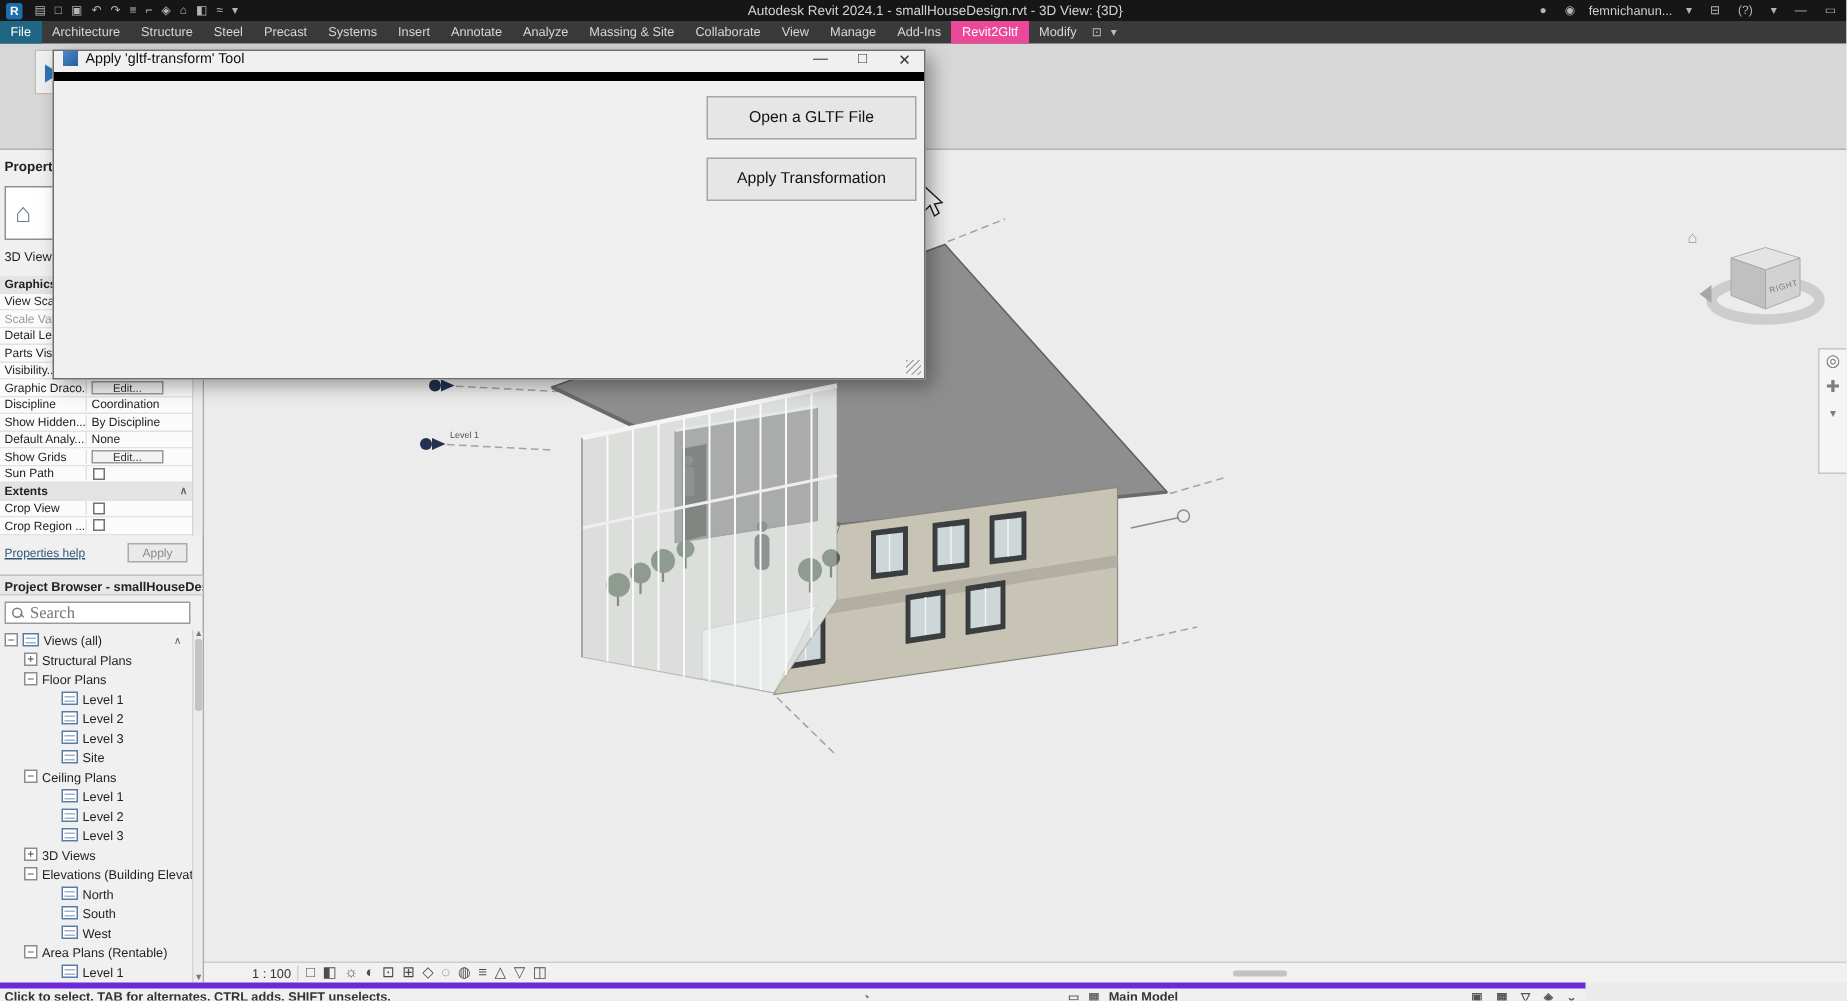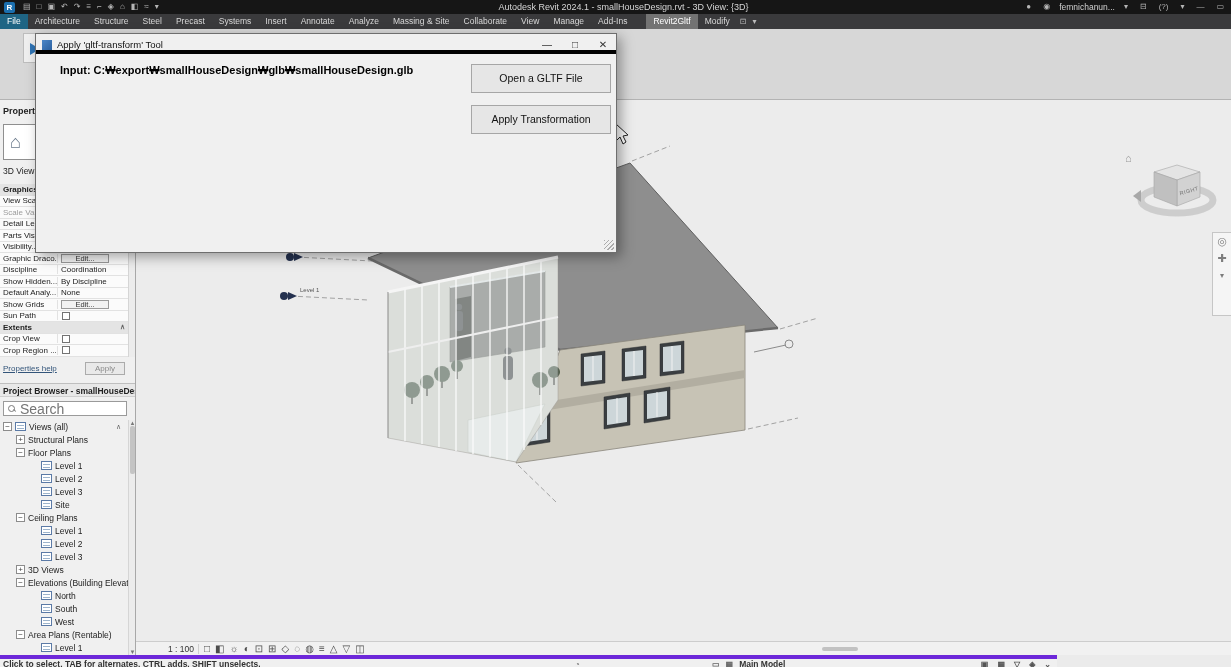--- a/index.html
+++ b/index.html
@@ -11,21 +11,21 @@
   .tb-logo { width:11px; height:11px; background:#1b6fae; color:#fff; font-size:8px; font-weight:bold; text-align:center; line-height:11px; border-radius:2px; margin-right:5px; }
   .tb-ico { font-size:8px; color:#b5b5b5; margin:0 3px; line-height:14px; }
   .tb-title { position:absolute; left:16px; right:0; text-align:center; font-size:9px; color:#d6d6d6; pointer-events:none; }
   .tb-right { margin-left:auto; display:flex; align-items:center; gap:6px; z-index:2; }
   .tb-user { font-size:8.5px; color:#d0d0d0; }
 
   
   .tabsbar { position:absolute; left:0; top:14px; width:1231px; height:15px; background:#3a3a3c; display:flex; align-items:stretch; z-index:59; }
   .rtab { padding:0 7px; font-size:8.5px; color:#d8d8d8; line-height:15px; white-space:nowrap; }
   .rtab.file { background:#1f6584; color:#fff; }
-  .rtab.active { background:#737373; color:#fff;margin-left:12px; }
+  .rtab.active { background:#ec4899; color:#fff; }
   .rtab-end { color:#bbb; font-size:8px; line-height:15px; padding:0 3px; }
 
   
   .ribbon { position:absolute; left:0; top:29px; width:1231px; height:71px; background:#d7d7d7; border-bottom:1px solid #b3b3b3; z-index:10; }
   .export-block { position:absolute; left:6px; top:4px; width:60px; text-align:center; }
   .export-icon { width:26px; height:30px; margin:0 auto; background:#efefef; border:1px solid #bdbdbd; position:relative; }
   .export-icon::after { content:""; position:absolute; left:6px; top:9px; border-left:10px solid #2f74b5; border-top:6px solid transparent; border-bottom:6px solid transparent; }
   .export-label { margin-top:38px; font-size:8.5px; color:#333; }
 
   
@@ -50,21 +50,21 @@
   .pscroll .thumb { position:absolute; left:1px; top:2px; width:5px; height:42px; background:#c4c4c4; border-radius:2px; }
   .props-footer { position:absolute; left:0; top:262px; width:129px; display:flex; align-items:center; }
   .props-help { font-size:8px; color:#33557a; text-decoration:underline; padding-left:3px; }
   .apply-btn { margin-left:auto; margin-right:4px; width:40px; height:13px; font-size:8px; color:#8a8a8a; background:#e9e9e9; border:1px solid #ababab; text-align:center; line-height:12px; }
 
   .browser-header { position:absolute; left:0; top:283px; width:100%; height:14px; background:#e8e8e8; border-top:1px solid #bfbfbf; border-bottom:1px solid #cfcfcf; font-weight:bold; font-size:8.5px; padding:2px 0 0 3px; white-space:nowrap; overflow:hidden; }
   .search-row { position:absolute; left:3px; top:301px; width:124px; height:15px; background:#fff; border:1px solid #9a9a9a; display:flex; align-items:center; }
   .mag { position:relative; width:8px; height:8px; margin:0 4px; }
   .mag::before { content:""; position:absolute; left:0; top:0; width:5px; height:5px; border:1.4px solid #7a7a7a; border-radius:50%; }
   .mag::after { content:""; position:absolute; left:5.4px; top:5.4px; width:3.4px; height:1.4px; background:#7a7a7a; transform:rotate(45deg); }
-  .search-input { border:none; outline:none; flex:1; font-size:14px; font-family:Liberation Sans, sans-serif; color:#444; background:transparent; width:90px; }
+  .search-input { border:none; outline:none; flex:1; font-size:11px; font-family:Liberation Serif, serif; color:#444; background:transparent; width:90px; }
 
   .tree { position:absolute; left:0; top:320px; width:129px; bottom:0; overflow:hidden; }
   .trow { display:flex; align-items:center; height:13px; white-space:nowrap; }
   .trow.d0 { padding-left:3px; } .trow.d1 { padding-left:16px; } .trow.d2 { padding-left:29px; }
   .texp { width:9px; height:9px; border:1px solid #8c8c8c; background:#fff; font-size:8px; line-height:7px; text-align:center; color:#444; margin-right:3px; flex:0 0 auto; }
   .texp.empty { border:none; background:transparent; }
   .ticon { width:11px; height:9px; border:1px solid #5b7aa6; background:#fff; margin-right:3px; flex:0 0 auto; position:relative; }
   .ticon::after { content:""; position:absolute; left:1px; top:2px; right:1px; height:1px; background:#9db4cc; box-shadow:0 3px 0 #9db4cc; }
   .tlabel { font-size:8.5px; color:#222; overflow:hidden; }
   .tree-caret { margin-left:auto; margin-right:8px; font-size:7px; color:#666; }
@@ -81,21 +81,21 @@
   .nav-ic { font-size:11px; color:#7d7d7d; line-height:11px; }
   .nav-ic.small { font-size:8px; }
 
   .viewbar { position:absolute; left:0; right:0; bottom:0; height:14px; background:#f1f1f1; border-top:1px solid #cdcdcd; display:flex; align-items:center; padding-left:12px; gap:5px; }
   .vb-scale { font-size:8.5px; color:#333; padding-right:4px; border-right:1px solid #cfcfcf;margin-left:20px; }
   .vb-ic { font-size:10px; color:#4c4c4c; line-height:14px; }
   .hthumb { position:absolute; left:686px; bottom:4px; width:36px; height:4px; background:#c2c2c2; border-radius:2px; }
 
   
   .dialog { position:absolute; left:35px; top:33px; width:582px; height:220px; background:#f0f0f0; border:1px solid #6e6e6e; box-shadow:4px 4px 12px rgba(0,0,0,0.35); z-index:70; }
-  .dlg-titlebar { height:20px; background:#f0f0f0; border-bottom:4px solid #000000; display:flex; align-items:flex-end; padding:0 6px; }
+  .dlg-titlebar { height:20px; background:#f0f0f0; border-bottom:6px solid #000000; display:flex; align-items:flex-start; padding:0 6px; }
   .dlg-ico { width:10px; height:10px; background:linear-gradient(135deg,#4a86c8,#2a5f9e); margin-right:5px; }
   .dlg-title { font-size:9.5px; color:#111; }
   .dlg-btns { margin-left:auto; display:flex; gap:14px; }
   .dlg-ctl { font-size:10px; color:#333; width:14px; text-align:center; }
   .dlg-input { position:absolute; left:24px; top:30px; font-size:11px; font-weight:bold; color:#000; }
   .dlg-btn { position:absolute; left:435px; width:140px; height:29px; background:#e6e6e6; border:1px solid #a6a6a6; font-size:10.5px; color:#111; text-align:center; line-height:27px; }
   .dlg-btn.open { top:30px; } .dlg-btn.apply { top:71px; }
   .groupbox { position:absolute; left:22px; top:92px; width:192px; height:118px; border:1px solid #bdbdbd; }
   .group-label { position:absolute; left:8px; top:-6px; background:#f0f0f0; padding:0 4px; font-size:9.5px; color:#111; }
   .radio-row { position:absolute; left:16px; display:flex; align-items:center; gap:6px; }
@@ -500,21 +500,20 @@
 <div class="dialog">
   <div class="dlg-titlebar">
     <span class="dlg-ico"></span>
     <span class="dlg-title">Apply 'gltf-transform' Tool</span>
     <span class="dlg-btns">
       <span class="dlg-ctl">—</span>
       <span class="dlg-ctl">□</span>
       <span class="dlg-ctl">✕</span>
     </span>
   </div>
-  <div class="dlg-input">Input: C:₩export₩smallHouseDesign₩glb₩smallHouseDesign.glb</div>
   <div class="dlg-btn open">Open a GLTF File</div>
   <div class="dlg-btn apply">Apply Transformation</div>
   <div class="grip"></div>
 </div>
 
 <div class="statusbar">
   <span class="sb-hint">Click to select, TAB for alternates, CTRL adds, SHIFT unselects.</span>
   <span class="sb-mid">◔</span>
   <span class="sb-group">
     <span class="sb-gico">▭</span>

